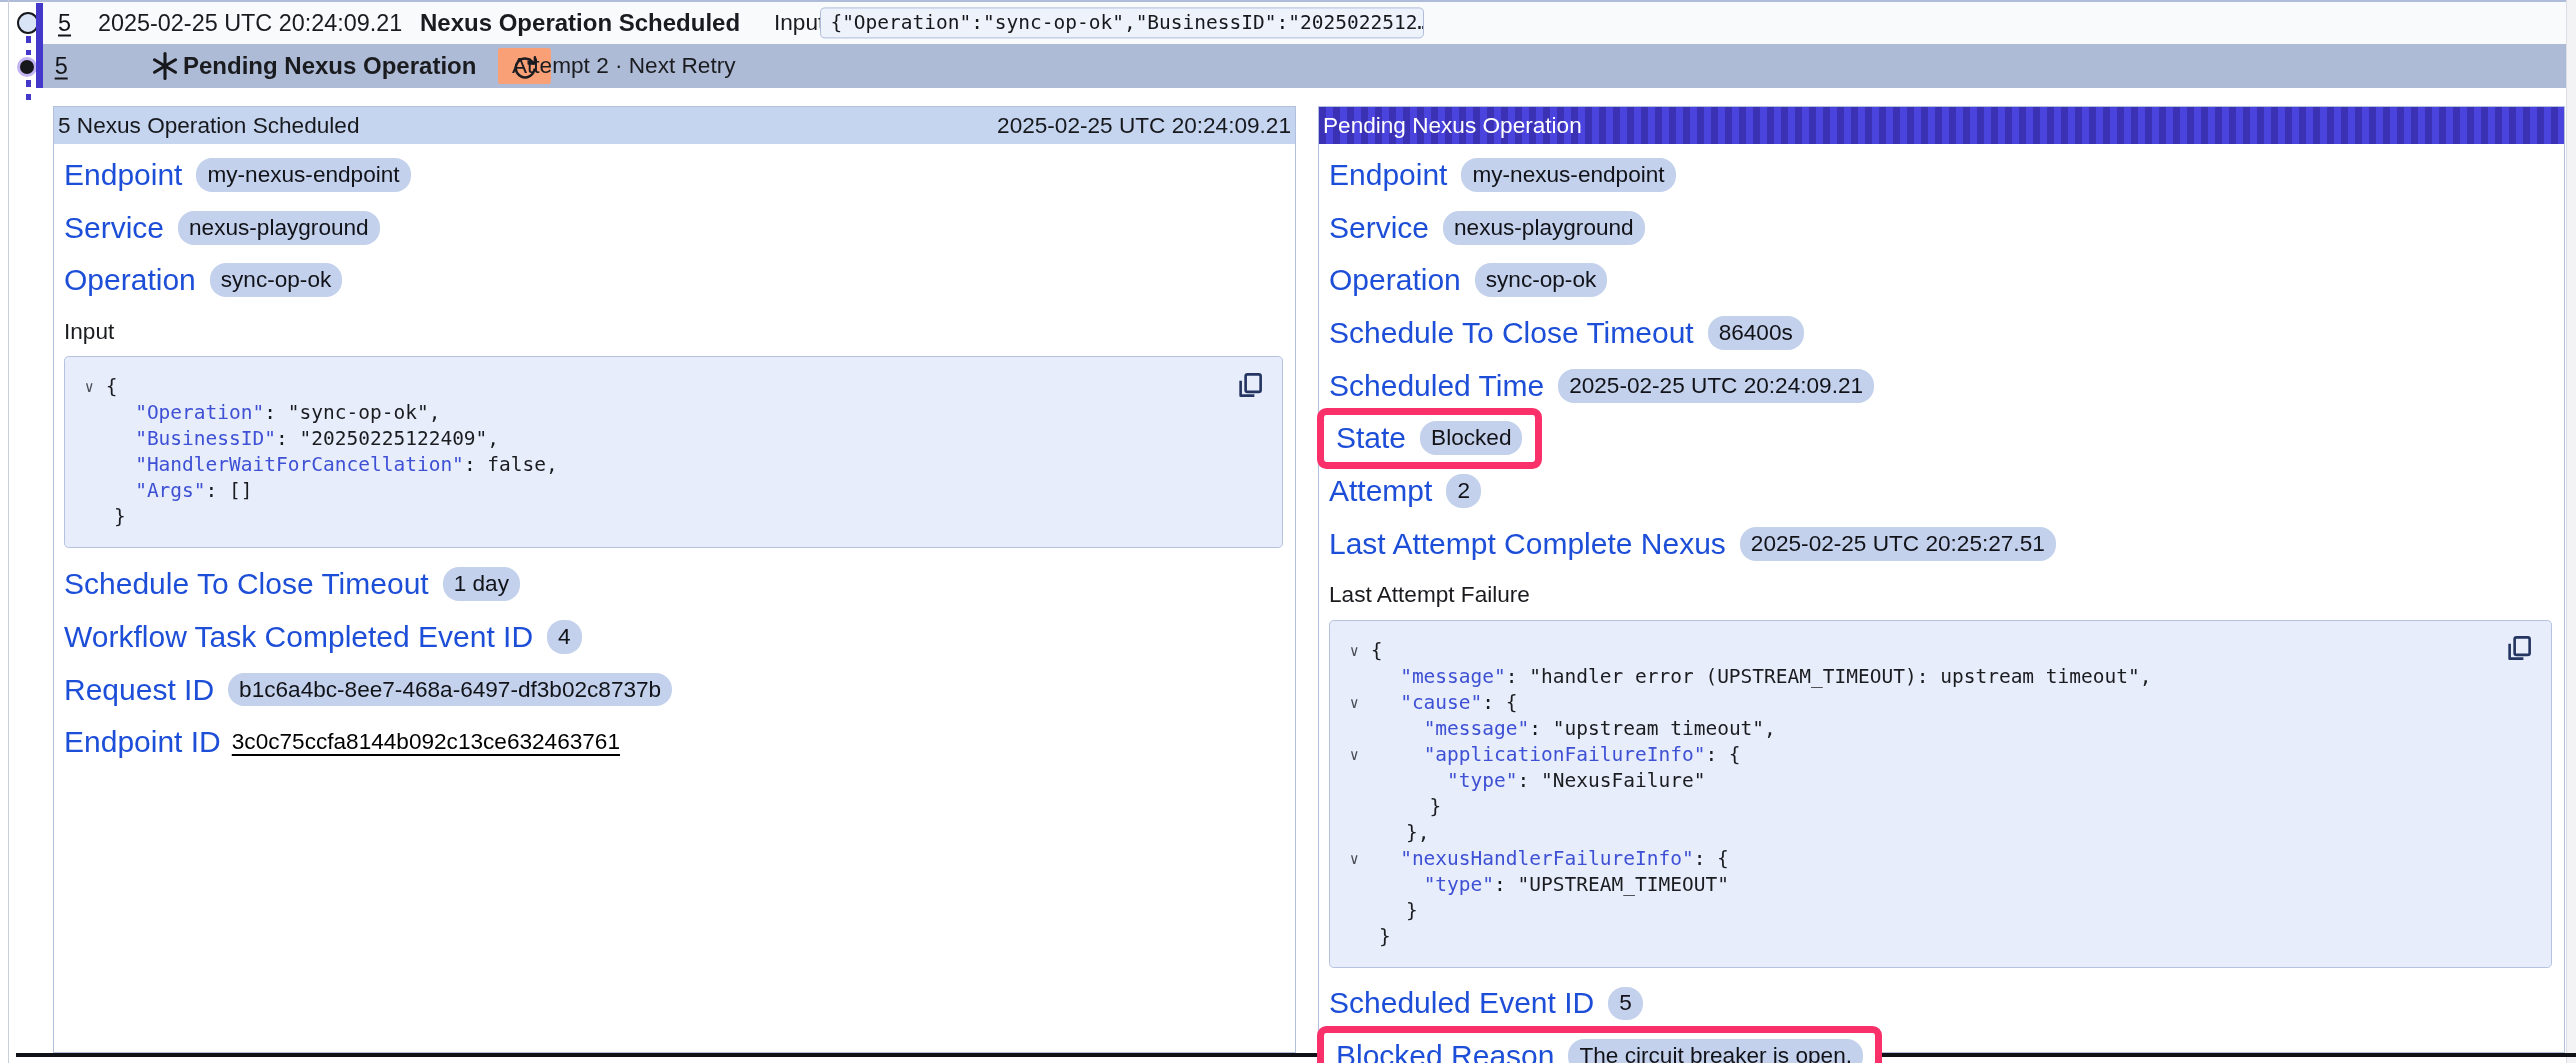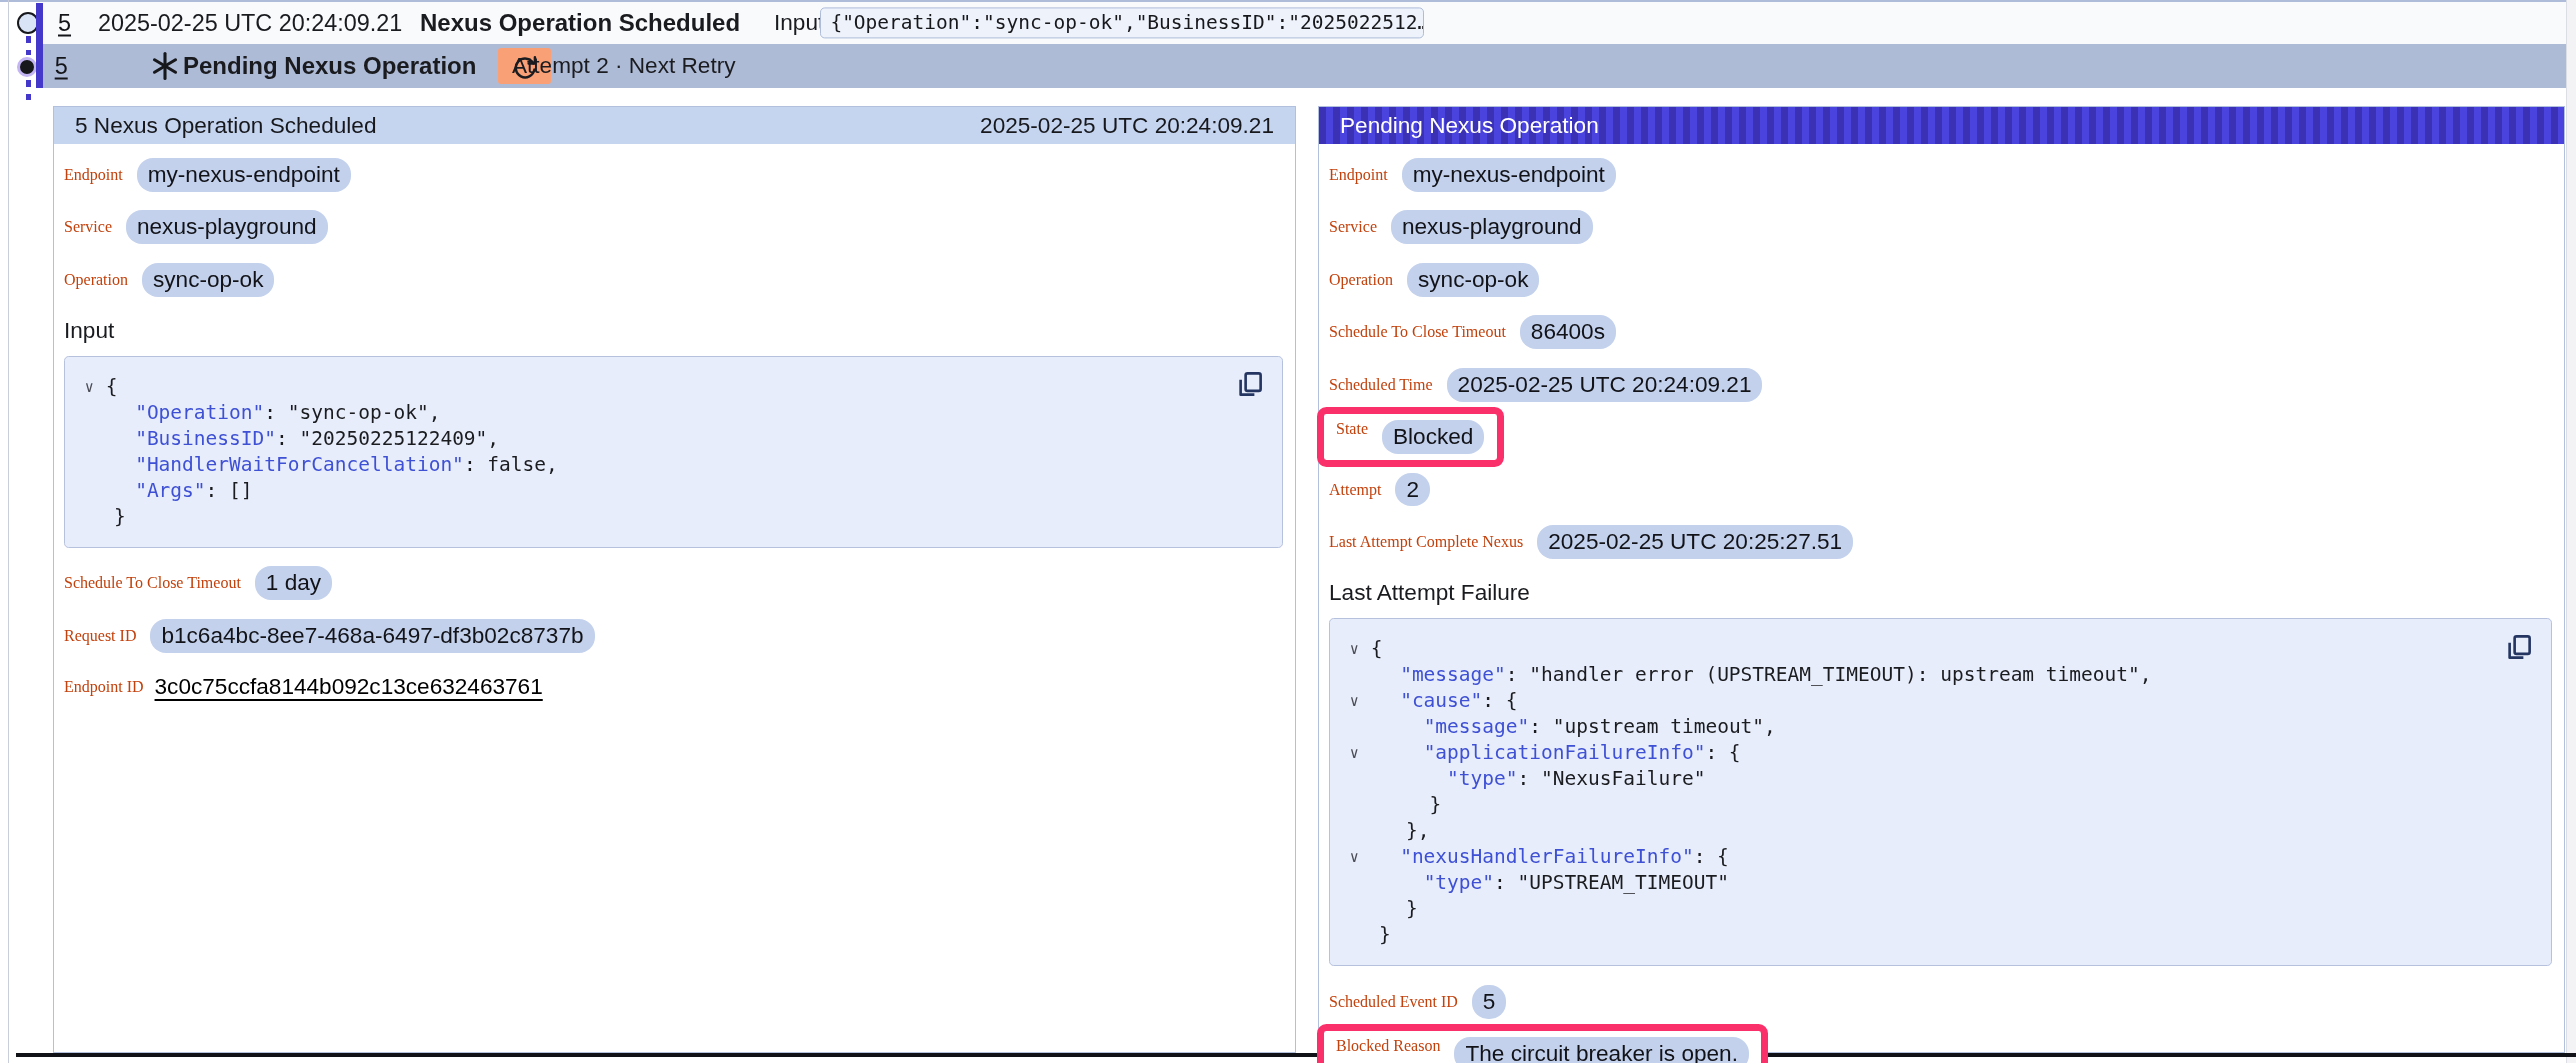--- a/index.html
+++ b/index.html
@@ -35,28 +35,28 @@
   .ast-wrap { left:108px; width:28px; height:28px; }
   .row2 .ev-title { left:140px; }
   .retry-badge { left:455px; display:inline-flex; align-items:center; gap:11px; background:#faa076;
     border-radius:3.1px; padding:5.5px 14px; font-size:22.6px; color:#1b1c20; }
 
   
   .panel { position:absolute; top:106px; height:947px; background:#fff; border:1.6px solid #b3c0dd; }
   .panel-left  { left:53px;  width:1243px; }
   .panel-right { left:1318px; width:1247px; }
   .panel-header { height:37px; display:flex; align-items:center; justify-content:space-between;
-    padding:0 21px; font-size:22.6px; }
+    padding:0 4px; font-size:22.6px; }
   .hdr-left { background:#c5d5f0; color:#17181c; }
   .hdr-striped { color:#ffffff; background:repeating-linear-gradient(90deg,#3a31b4 0 7px,#4b43de 7px 14px); }
   .panel-body { padding:14px 12.5px 0 10px; }
 
   
   .field-row { display:flex; align-items:center; min-height:31px; margin-bottom:18.7px; white-space:nowrap; }
-  .f-label { font-size:16px; color:#c2410c;font-family:Liberation Serif, serif; }
+  .f-label { font-size:30px; color:#1d4ed8; }
   .f-pill { margin-left:14px; background:#c3d1ec; border-radius:16px; padding:3.9px 11px; font-size:22.6px; color:#121318; }
   .f-link { margin-left:11px; font-size:22.6px; color:#000000; text-decoration:underline; text-underline-offset:4.7px; }
   .annot { display:inline-flex; align-items:center; border:7px solid #f93069; border-radius:9.4px;
     background:#fff; padding:6.2px 12.5px; margin:-13.3px 0 5.5px -12.5px; position:relative; z-index:5; }
   .annot .field-row-inner { display:flex; min-height:31px; white-space:nowrap; }
 
   
   .code-field { margin-bottom:18.7px; }
   .code-label { display:flex; align-items:center; min-height:31px; font-size:22.6px; }
   .code-block { position:relative; margin-top:9.4px; background:#e7edfb; border:1.6px solid #b6c2dd;
@@ -162,20 +162,24 @@
                 <path d="M15.5 20.5h-11v-12"></path>
               </g>
             </svg></div>
         </div>
       </div>
       <div class="field-row">
         <span class="f-label">Schedule To Close Timeout</span>
         <span class="f-pill">1 day</span>
       </div>
       <div class="field-row">
+        <span class="f-label">Workflow Task Completed Event ID</span>
+        <span class="f-pill">4</span>
+      </div>
+      <div class="field-row">
         <span class="f-label">Request ID</span>
         <span class="f-pill">b1c6a4bc-8ee7-468a-6497-df3b02c8737b</span>
       </div>
       <div class="field-row">
         <span class="f-label">Endpoint ID</span>
         <span class="f-link">3c0c75ccfa8144b092c13ce632463761</span>
       </div>
     </div>
 </div>
 

